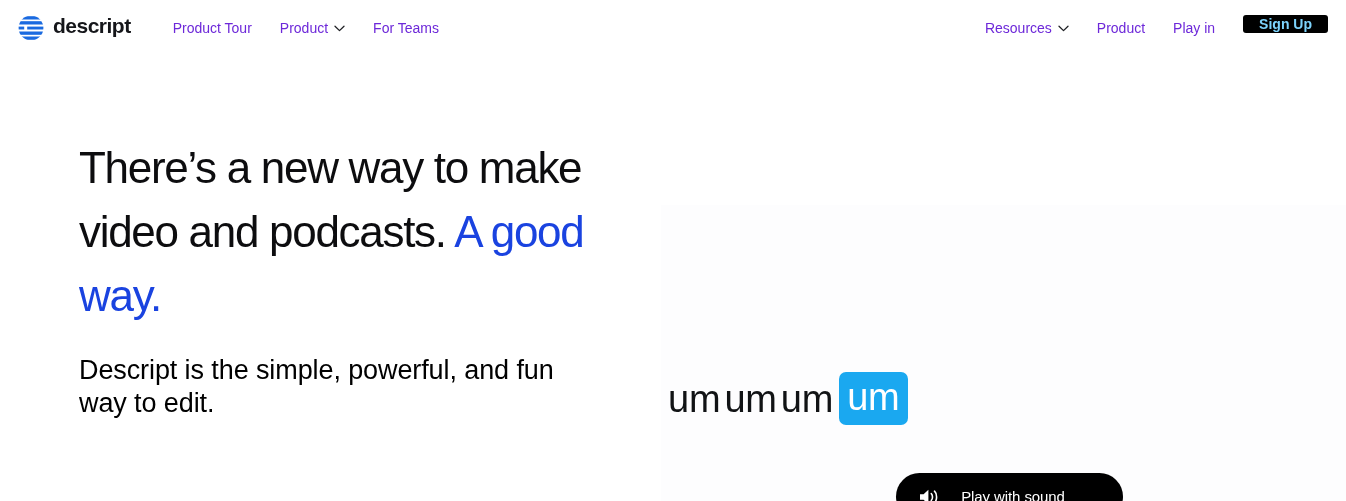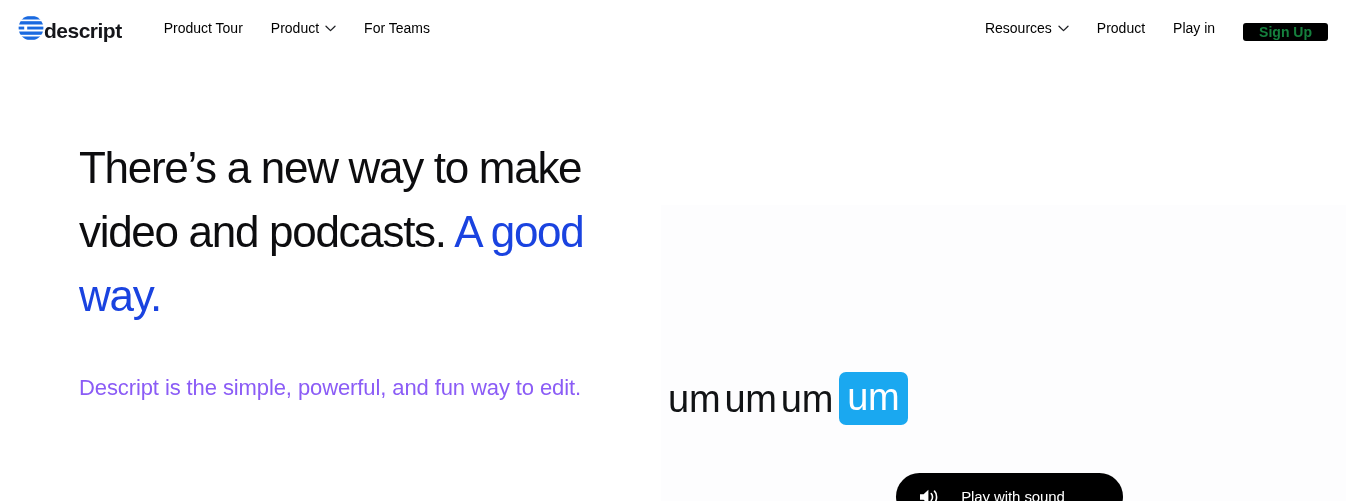--- a/index.html
+++ b/index.html
@@ -27,21 +27,22 @@
     width: 1346px;
     height: 56px;
     background: #ffffff;
     display: flex;
     align-items: center;
     z-index: 20;
   }
 
   .brand {
     display: flex;
-    align-items: flex-end;
+    align-items: flex-start;
+    gap: 9px;
     margin-left: 18px;
     cursor: pointer;
     text-decoration: none;
   }
 
   .brand-mark {
     width: 26px;
     height: 26px;
     display: block;
     flex: 0 0 26px;
@@ -57,50 +58,50 @@
 
   .nav-left {
     display: flex;
     align-items: center;
     margin-left: 28px;
     gap: 0px;
   }
 
   .nav-right {
     display: flex;
-    align-items: flex-end;
+    align-items: flex-start;
     margin-left: auto;
     margin-right: 18px;
     gap: 0px;
   }
 
   .nav-item {
     display: inline-flex;
     align-items: center;
     gap: 6px;
     padding: 6px 14px;
     font-size: 14px;
-    color: #000000;
+    color: #6d28d9;
     cursor: pointer;
     white-space: nowrap;
     line-height: 1;
   }
 
   .chev {
     width: 11px;
     height: 7px;
     display: inline-block;
     flex: 0 0 11px;
     margin-top: 1px;
   }
 
   .signup-btn {
     margin-left: 14px;
     background: #000000;
-    color: #15803d;
+    color: #7dd3fc;
     font-size: 14px;
     font-weight: bold;
     border: none;
     border-radius: 3px;
     padding: 2px 16px;
     cursor: pointer;
     line-height: 1;
     font-family: inherit;
     white-space: nowrap;
   }
@@ -124,24 +125,24 @@
     font-size: 44px;
     line-height: 64px;
     font-weight: normal;
     letter-spacing: -1.3px;
     color: #0d0d0f;
   }
 
   .headline .accent { color: #1a43e0; }
 
   .subhead {
-    margin-top: 43px;
-    font-size: 22px;
+    margin-top: 26px;
+    font-size: 27px;
     line-height: 33px;
-    color: #8b5cf6;
+    color: #000000;
     letter-spacing: -0.1px;
   }
 
   
   .media-panel {
     position: absolute;
     left: 661px;
     top: 149px;
     width: 689px;
     height: 296px;

